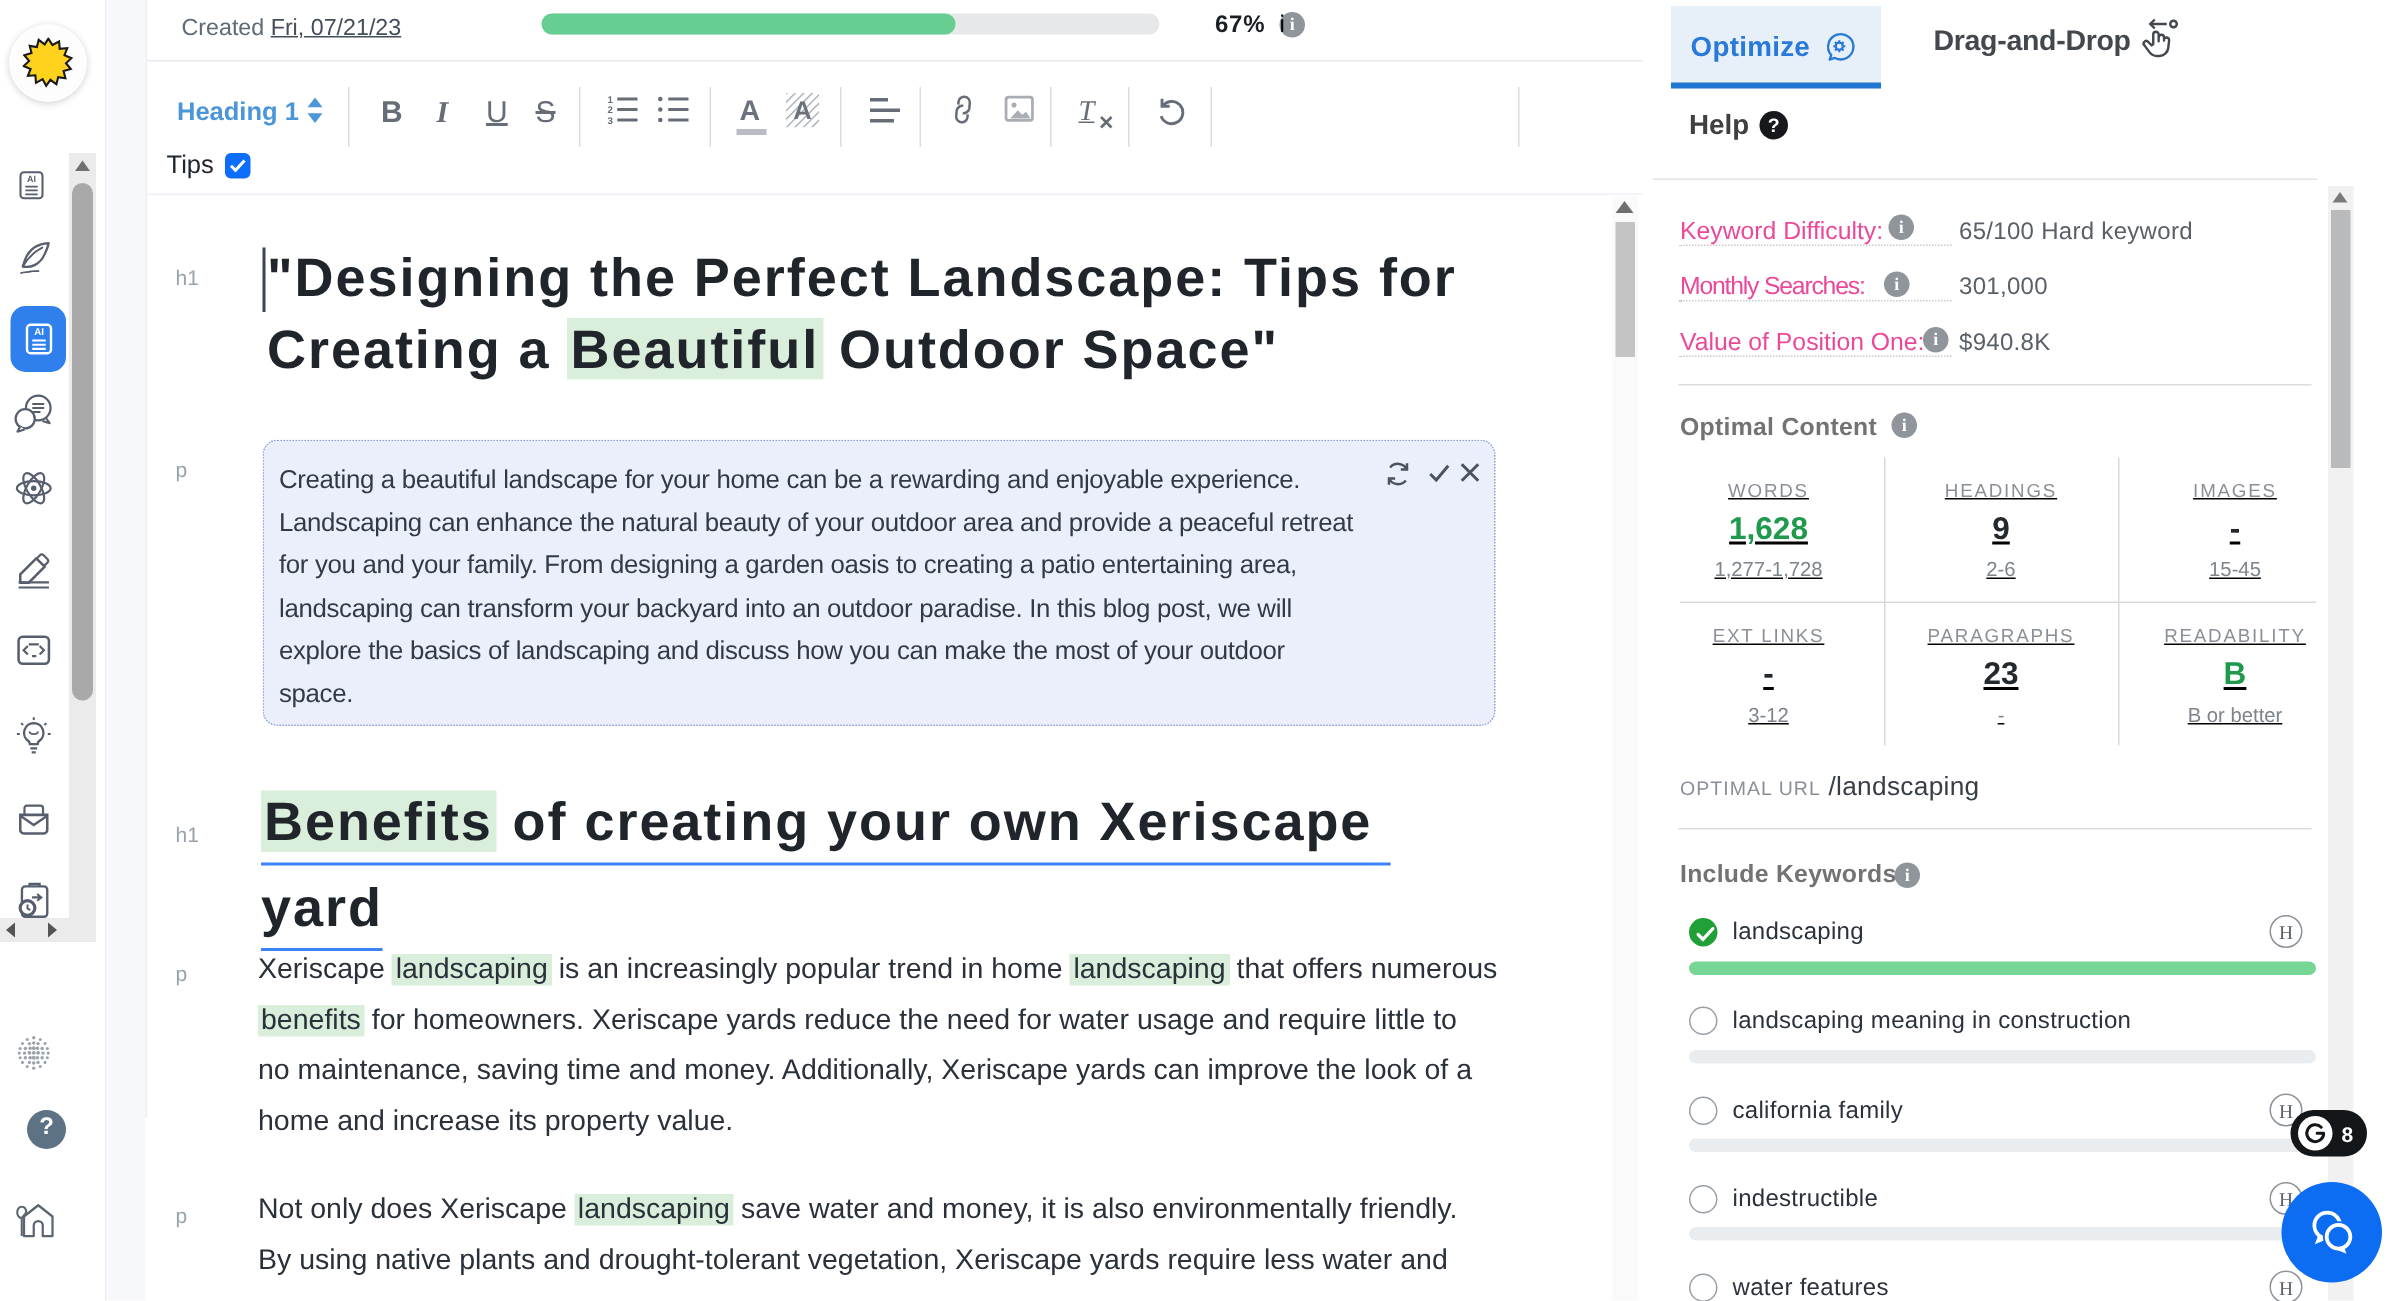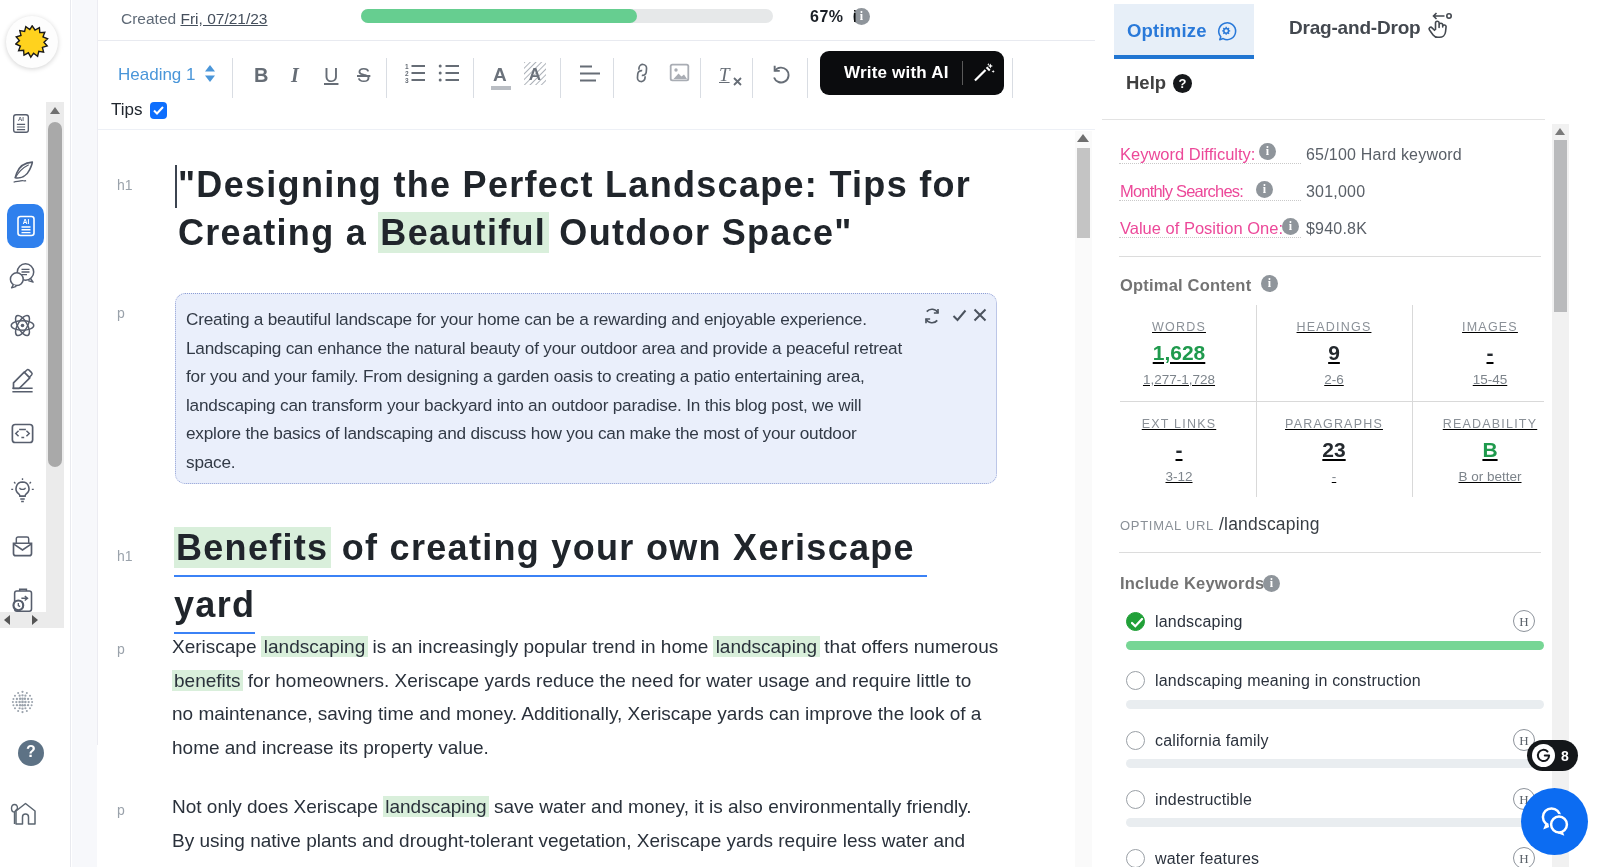--- a/index.html
+++ b/index.html
@@ -25,21 +25,21 @@
 #created u { color:#454f5c; }
 #pbar { position:absolute; left:263px; top:9px; width:412px; height:14px; background:#e6e8e9; border-radius:7px; }
 #pfill { position:absolute; left:0; top:0; width:276px; height:14px; background:#66ce90; border-radius:7px; }
 #pct { position:absolute; left:712px; top:8px; font-size:16px; font-weight:bold; color:#1b2027; letter-spacing:.5px; }
 .info { display:inline-block; width:17px; height:17px; border-radius:50%; background:#8f959b; position:relative; }
 .info:before { content:"i"; position:absolute; left:0; top:1px; width:17px; text-align:center; color:#fff;
   font-size:12px; font-weight:bold; font-family:"Liberation Serif",serif; }
 
 #toolbar { position:absolute; left:0; top:41px; width:998px; height:89px; border-bottom:1px solid #edf0f6; }
 .tsep { position:absolute; top:17px; width:1px; height:40px; background:#d9dde3; }
-#hsel { position:absolute; left:20px; top:24px; color:#4a96d9; font-size:17px; }
+#hsel { position:absolute; left:20px; top:24px; color:#4a96d9; font-size:17px;font-weight:bold; }
 .ticon { position:absolute; color:#666d76; }
 .tb { top:23px; }
 #writebtn { position:absolute; left:722px; top:10px; width:184px; height:44px; background:#0b0c0e; border-radius:9px;
   color:#fff; display:flex; align-items:center; }
 #tips { position:absolute; left:13px; top:59px; font-size:17px; color:#20262e; }
 #tipbox { position:absolute; left:52px; top:61px; width:17px; height:17px; background:#0d6efd; border-radius:4px;
   display:flex; align-items:center; justify-content:center; }
 
 #escroll { position:absolute; left:977px; top:131px; width:17px; height:736px; background:#fafafa; }
 #ethumb { position:absolute; left:979px; top:148px; width:13px; height:90px; background:#c4c4c4; }
@@ -312,30 +312,20 @@
     <span class="ticon tb" style="left:621px; font-size:19px; font-style:italic; font-family:'Liberation Serif',serif; text-decoration:underline;">T</span>
     <svg class="ticon" style="left:635px; top:36px;" width="9" height="9" viewBox="0 0 9 9" fill="none" stroke="#666d76" stroke-width="1.8">
         <path d="M1 1 L8 8 M8 1 L1 8"></path>
       </svg>
     <div class="tsep" style="left:654px;"></div>
     <svg class="ticon" style="left:673px;top:22px;" width="21" height="21" viewBox="0 0 24 24" fill="none" stroke="#666d76" stroke-width="2.2">
       <path d="M4.5 9 a8.5 8.5 0 1 1 -1 7.5"></path>
       <path d="M4.2 3.2 V9 H10" stroke-width="2.2"></path>
     </svg>
     <div class="tsep" style="left:709px;"></div>
-    <div id="writebtn">
-      <span style="margin-left:24px; font-size:17px; font-weight:bold; letter-spacing:.2px;">Write with AI</span>
-      <div style="position:absolute; left:142px; top:10px; width:1px; height:24px; background:#5a5a5a;"></div>
-      <svg style="position:absolute; left:153px; top:11px;" width="22" height="22" viewBox="0 0 24 24" fill="#fff">
-        <path d="M3 21 L14.5 9.5 L12.8 7.8 L1.3 19.3 Z M14 6.5 l3.5 3.5 1.6 -1.6 -3.5 -3.5 Z" stroke="none"></path>
-        <path d="M19 1.5 l0.8 2 2 0.8 -2 0.8 -0.8 2 -0.8 -2 -2 -0.8 2 -0.8 Z"></path>
-        <path d="M22 8.5 l0.5 1.3 1.3 0.5 -1.3 0.5 -0.5 1.3 -0.5 -1.3 -1.3 -0.5 1.3 -0.5 Z"></path>
-        <path d="M16.8 1.2 l0.4 1 1 0.4 -1 0.4 -0.4 1 -0.4 -1 -1 -0.4 1 -0.4 Z"></path>
-      </svg>
-    </div>
     <div class="tsep" style="left:914px;"></div>
     <div id="tips">Tips</div>
     <div id="tipbox">
       <svg width="11" height="9" viewBox="0 0 11 9" fill="none" stroke="#fff" stroke-width="2">
           <path d="M1 4.5 L4 7.5 L10 1"></path>
         </svg>
     </div>
   </div>
   <div id="doc">
     <span class="glabel" style="top:46px;">h1</span>

